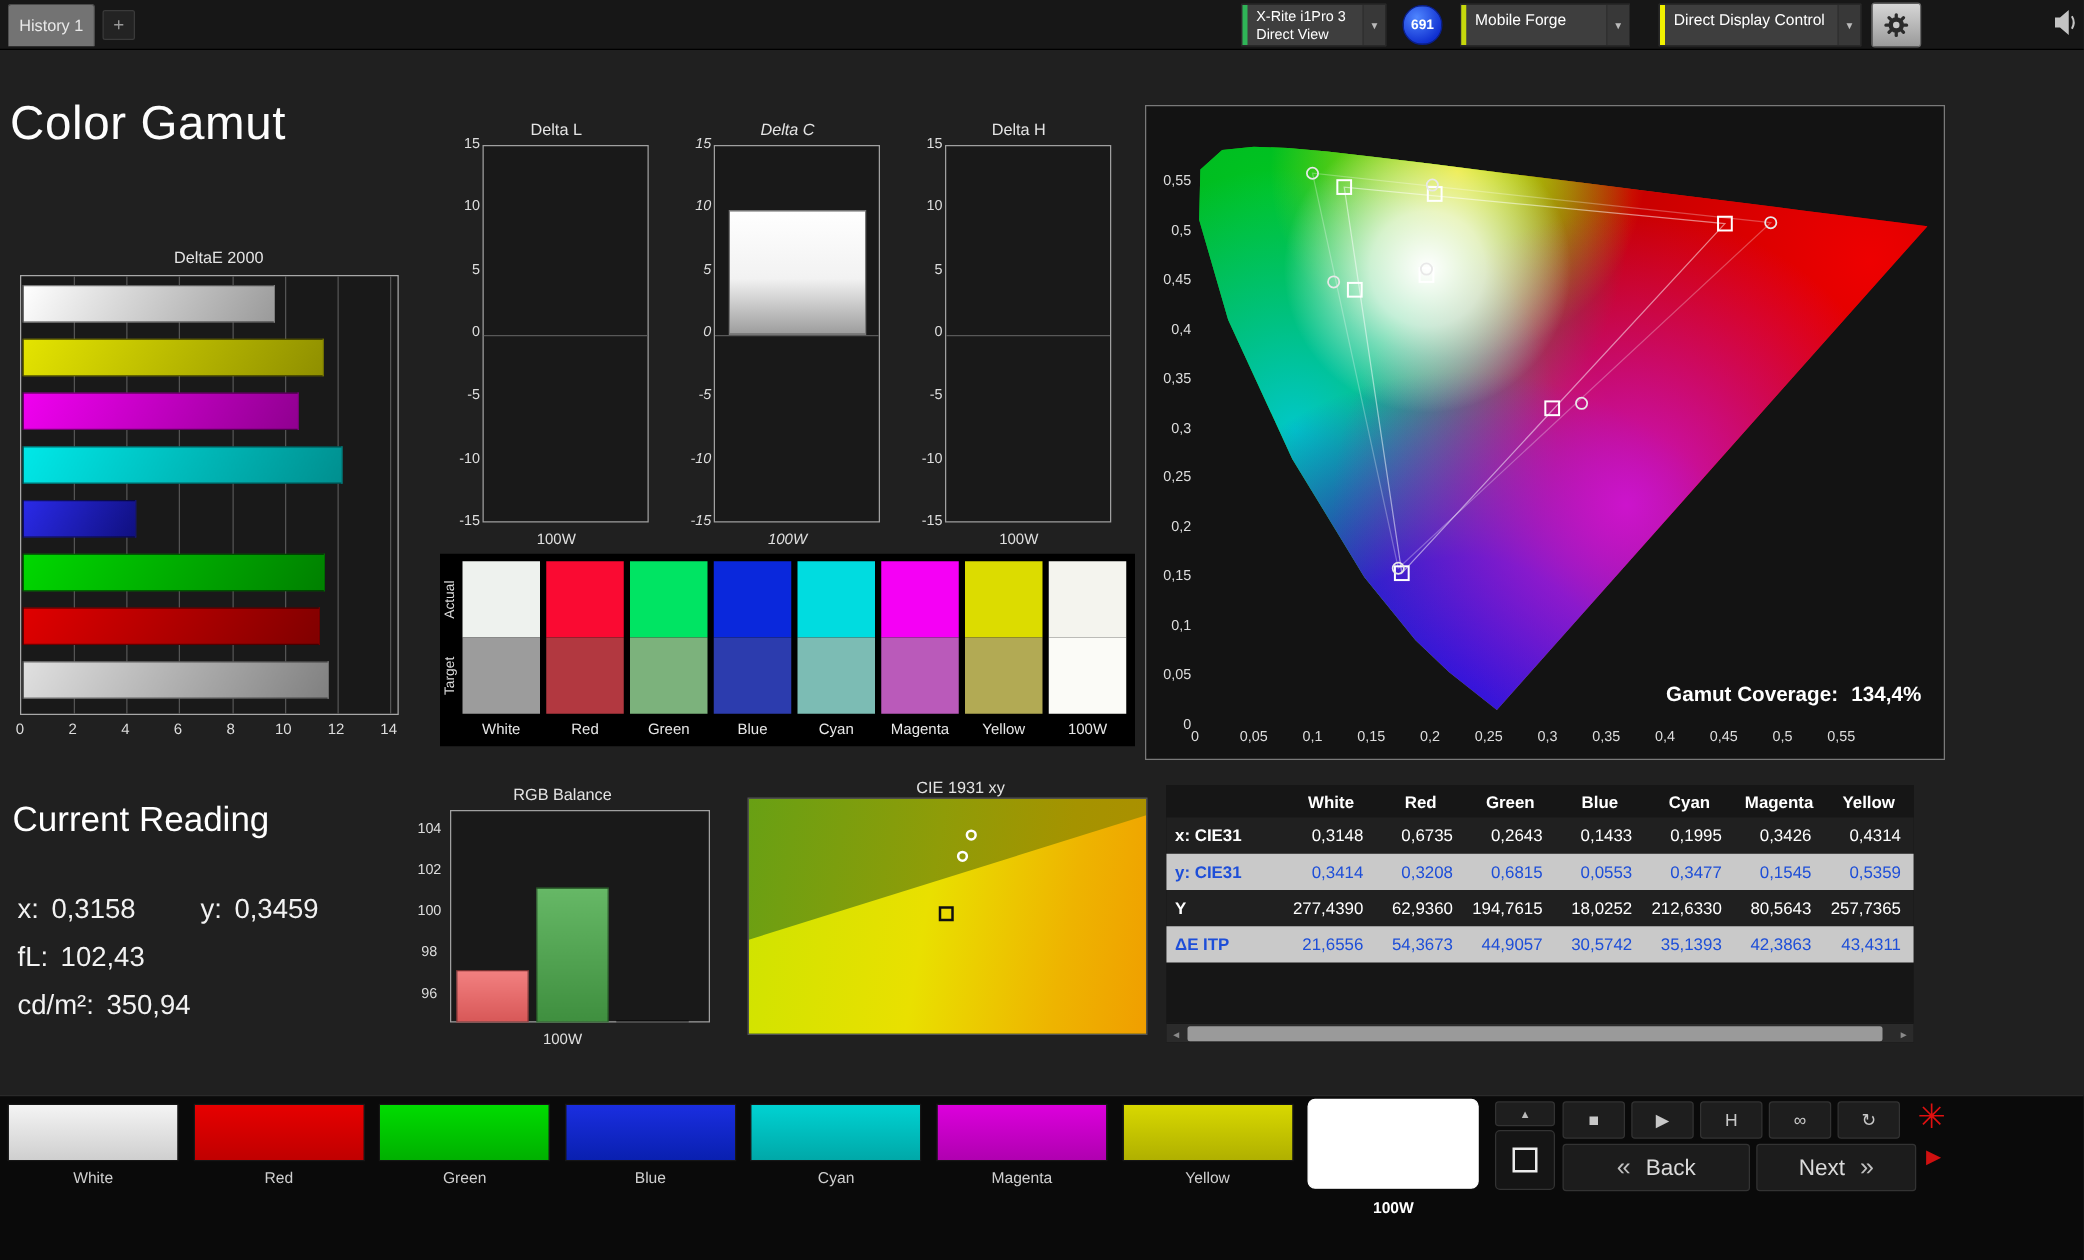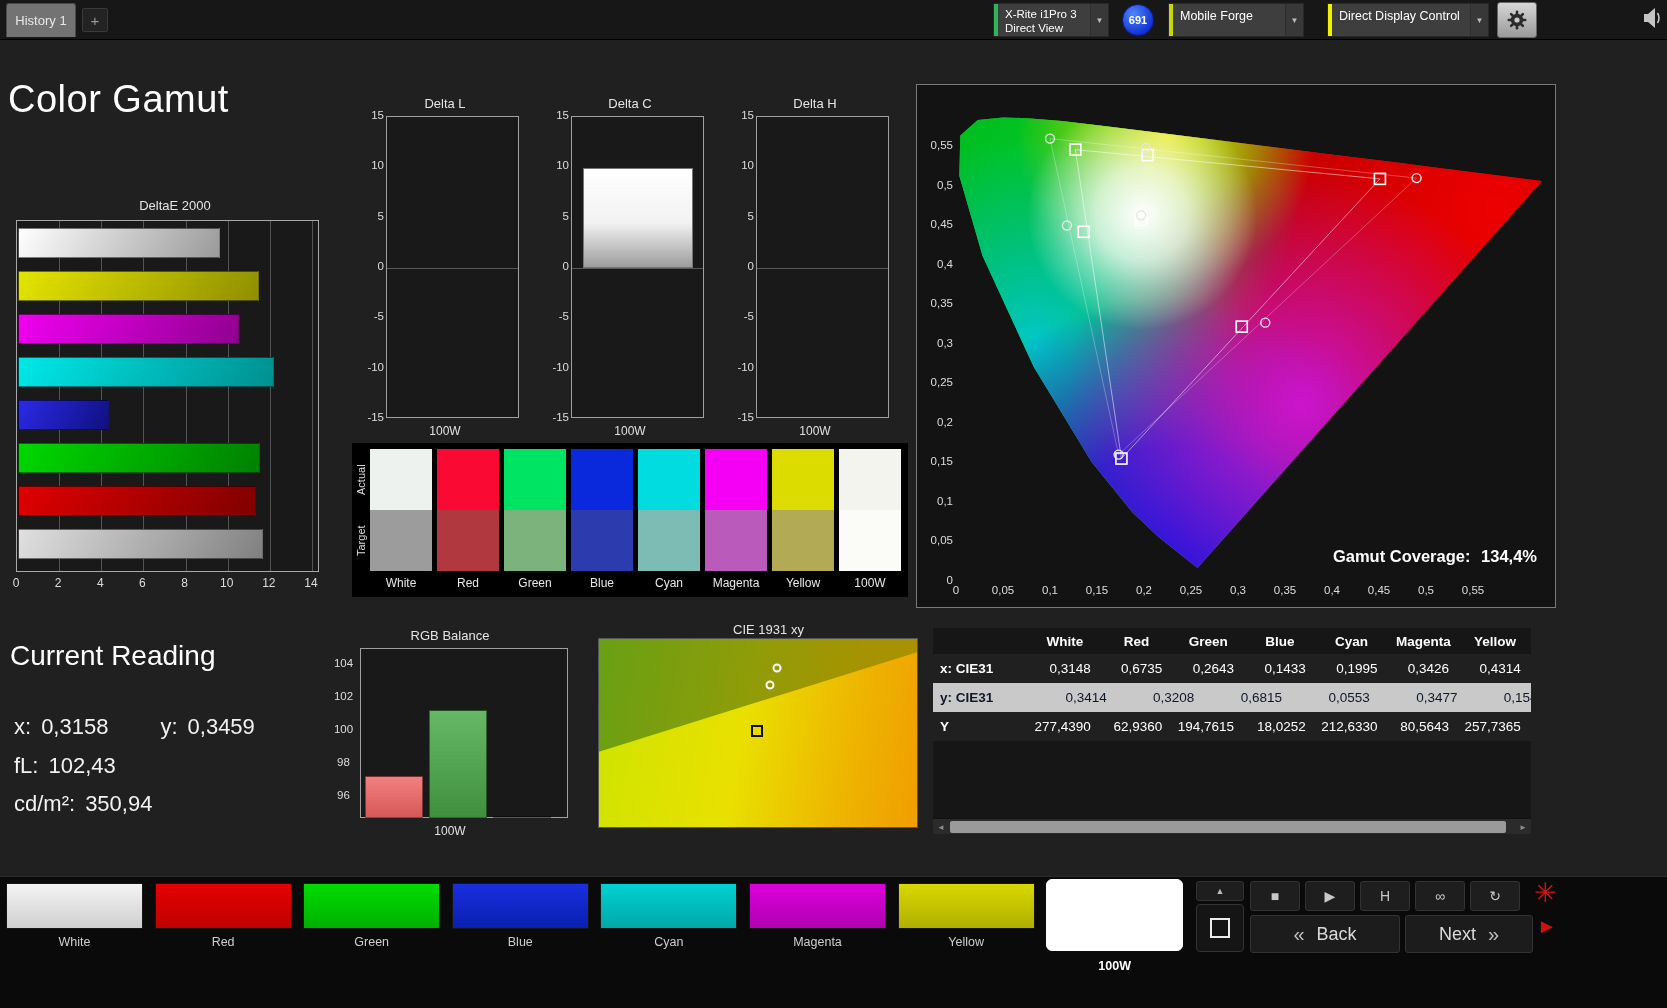--- a/index.html
+++ b/index.html
@@ -35,21 +35,21 @@
   
   #deltae{position:absolute;left:16px;top:198px;width:318px;height:400px;}
   #deltae-plot{position:absolute;left:0;top:22px;width:303px;height:352px;background:#191919;border:1px solid #a8a8a8;}
   .vgrid{position:absolute;top:0;width:1px;height:100%;background:#545454;}
   .hbar{position:absolute;left:1px;height:30px;border:1px solid rgba(0,0,0,.5);}
   #deltae-xaxis{position:absolute;left:0;top:378px;width:312px;height:16px;}
   .xt{position:absolute;width:20px;text-align:center;font-size:12px;color:#ddd;}
 
   
   .dsmall{position:absolute;top:96px;width:150px;height:344px;}
-  #dsmall-0{left:370px;} #dsmall-1{left:555px;} #dsmall-2{left:740px;}
+  #dsmall-0{left:370px;} #dsmall-1{left:555px;font-style:italic;} #dsmall-2{left:740px;}
   .dplot{position:absolute;left:16px;top:20px;width:133px;height:302px;background:#191919;border:1px solid #a0a0a0;}
   .dyt{position:absolute;left:-6px;width:20px;text-align:right;font-size:11.5px;color:#ddd;}
   .zline{position:absolute;left:0;top:151px;width:100%;height:1px;background:#585858;}
   .dbar{position:absolute;left:11px;width:110px;background:linear-gradient(180deg,#ffffff 0%,#f2f2f2 55%,#9d9d9d 100%);border:1px solid #777;}
   .dx-label{position:absolute;left:0;top:328px;width:100%;text-align:center;font-size:12px;color:#e0e0e0;}
 
   
   #strip{position:absolute;left:352px;top:443px;width:556px;height:154px;background:#000;}
   .rot-label{position:absolute;left:1px;width:15px;writing-mode:vertical-rl;transform:rotate(180deg);
        font-size:11px;color:#ddd;display:flex;align-items:center;justify-content:center;}
@@ -95,21 +95,21 @@
        clip-path:polygon(0 60%,100% 7%,100% 100%,0 100%);
        background:linear-gradient(100deg,#cde400 0%,#e9e000 45%,#eeb400 78%,#f09e00 100%);}
   .mk31-circle{position:absolute;width:9px;height:9px;border:2px solid #fff;border-radius:50%;transform:translate(-50%,-50%);}
   .mk31-square{position:absolute;width:12px;height:12px;border:2px solid #101010;transform:translate(-50%,-50%);}
 
   
   #tablewrap{position:absolute;left:933px;top:628px;width:598px;height:206px;background:#161616;overflow:hidden;}
   .trow{display:grid;grid-template-columns:96px repeat(7,71.7px);height:29px;align-items:center;}
   .trow.head{height:26px;background:#161616;color:#fff;font-weight:bold;}
   .trow.dark{background:#202020;color:#fff;}
-  .trow.light{background:#c9c9c9;color:#0f172a;gap:16px;}
+  .trow.light{background:#c9c9c9;color:#1d4ed8;}
   .tcell{font-size:13.5px;text-align:right;padding-right:10px;}
   .trow.head .tcell{text-align:center;padding-right:0;font-size:13.5px;}
   .tlabel{font-weight:bold;padding-left:7px;text-align:left;font-size:13.5px;}
   #tscroll{position:absolute;left:0;bottom:0;width:598px;height:16px;background:#2b2b2b;border-top:1px solid #111;}
   .tarrow{position:absolute;top:0;width:16px;height:16px;color:#8a8a8a;font-size:8px;display:flex;align-items:center;justify-content:center;}
   #tarrow-l{left:0;} #tarrow-r{right:0;}
   #tthumb{position:absolute;left:17px;top:2px;width:556px;height:12px;background:#9a9a9a;border-radius:2px;}
 
   
   #bottombar{position:absolute;left:0;top:876px;width:1667px;height:132px;background:#0a0a0a;border-top:1px solid #2a2a2a;}
@@ -482,20 +482,30 @@
       <div class="trow dark">
         <div class="tlabel">Y</div>
         <div class="tcell">277,4390</div>
         <div class="tcell">62,9360</div>
         <div class="tcell">194,7615</div>
         <div class="tcell">18,0252</div>
         <div class="tcell">212,6330</div>
         <div class="tcell">80,5643</div>
         <div class="tcell">257,7365</div>
       </div>
+      <div class="trow light">
+        <div class="tlabel">ΔE ITP</div>
+        <div class="tcell">21,6556</div>
+        <div class="tcell">54,3673</div>
+        <div class="tcell">44,9057</div>
+        <div class="tcell">30,5742</div>
+        <div class="tcell">35,1393</div>
+        <div class="tcell">42,3863</div>
+        <div class="tcell">43,4311</div>
+      </div>
     </div>
   <div id="tscroll">
     <div class="tarrow" id="tarrow-l">◄</div>
     <div id="tthumb"></div>
     <div class="tarrow" id="tarrow-r">►</div>
   </div>
 </div>
 
 <div id="bottombar">
   <div class="upbtn">▲</div>

